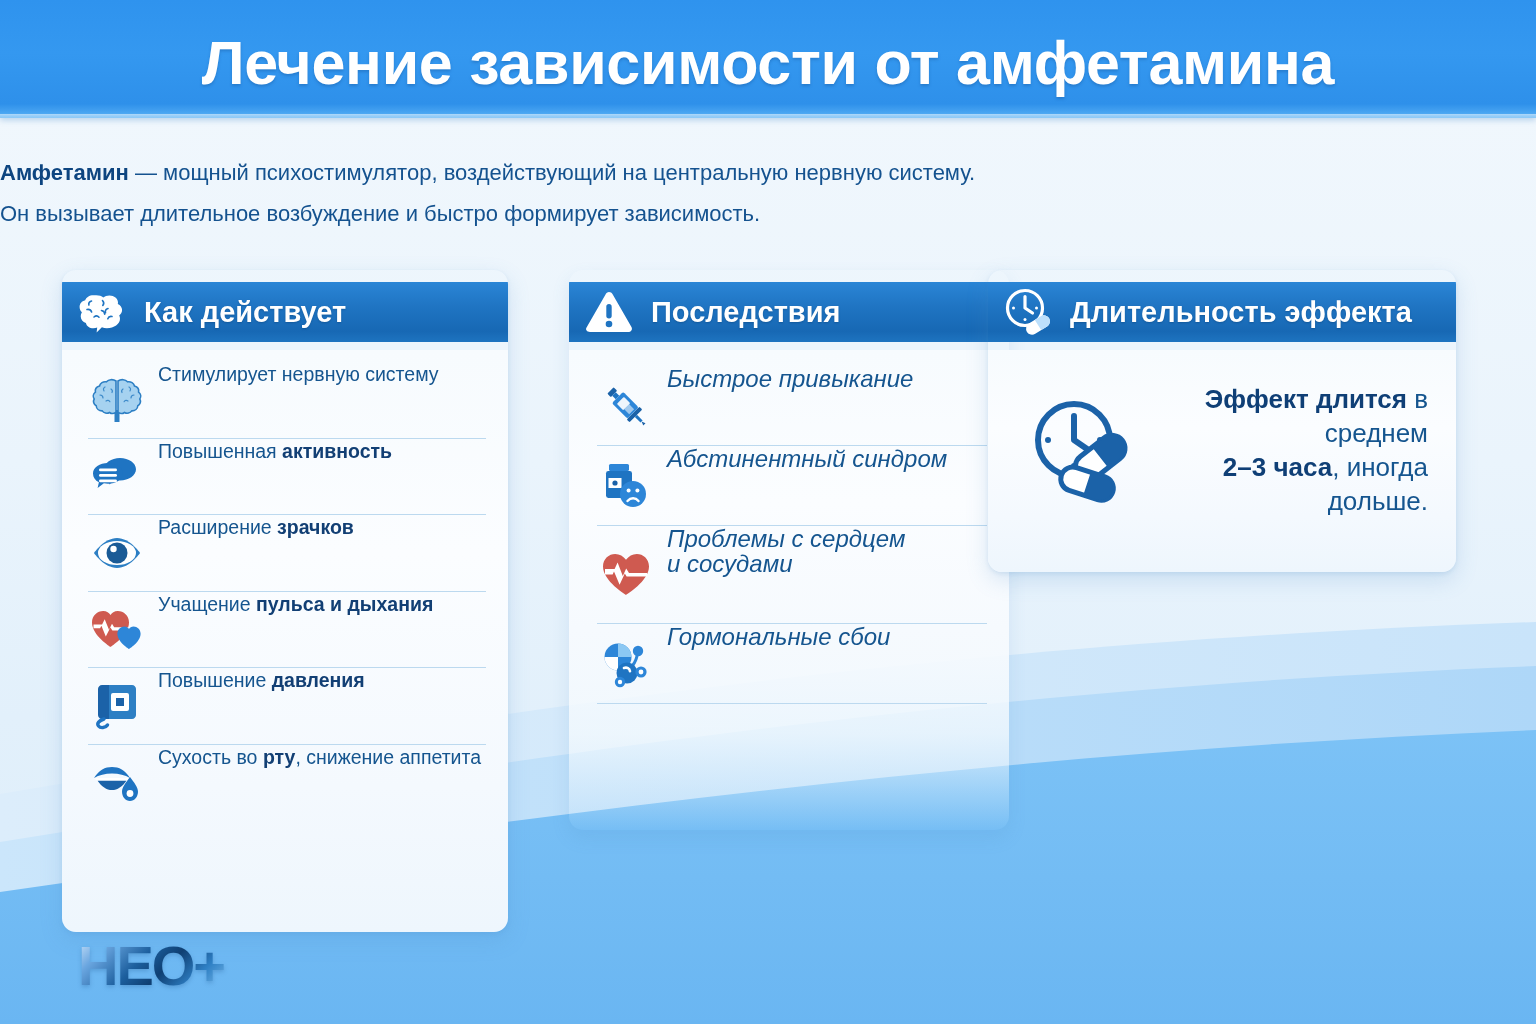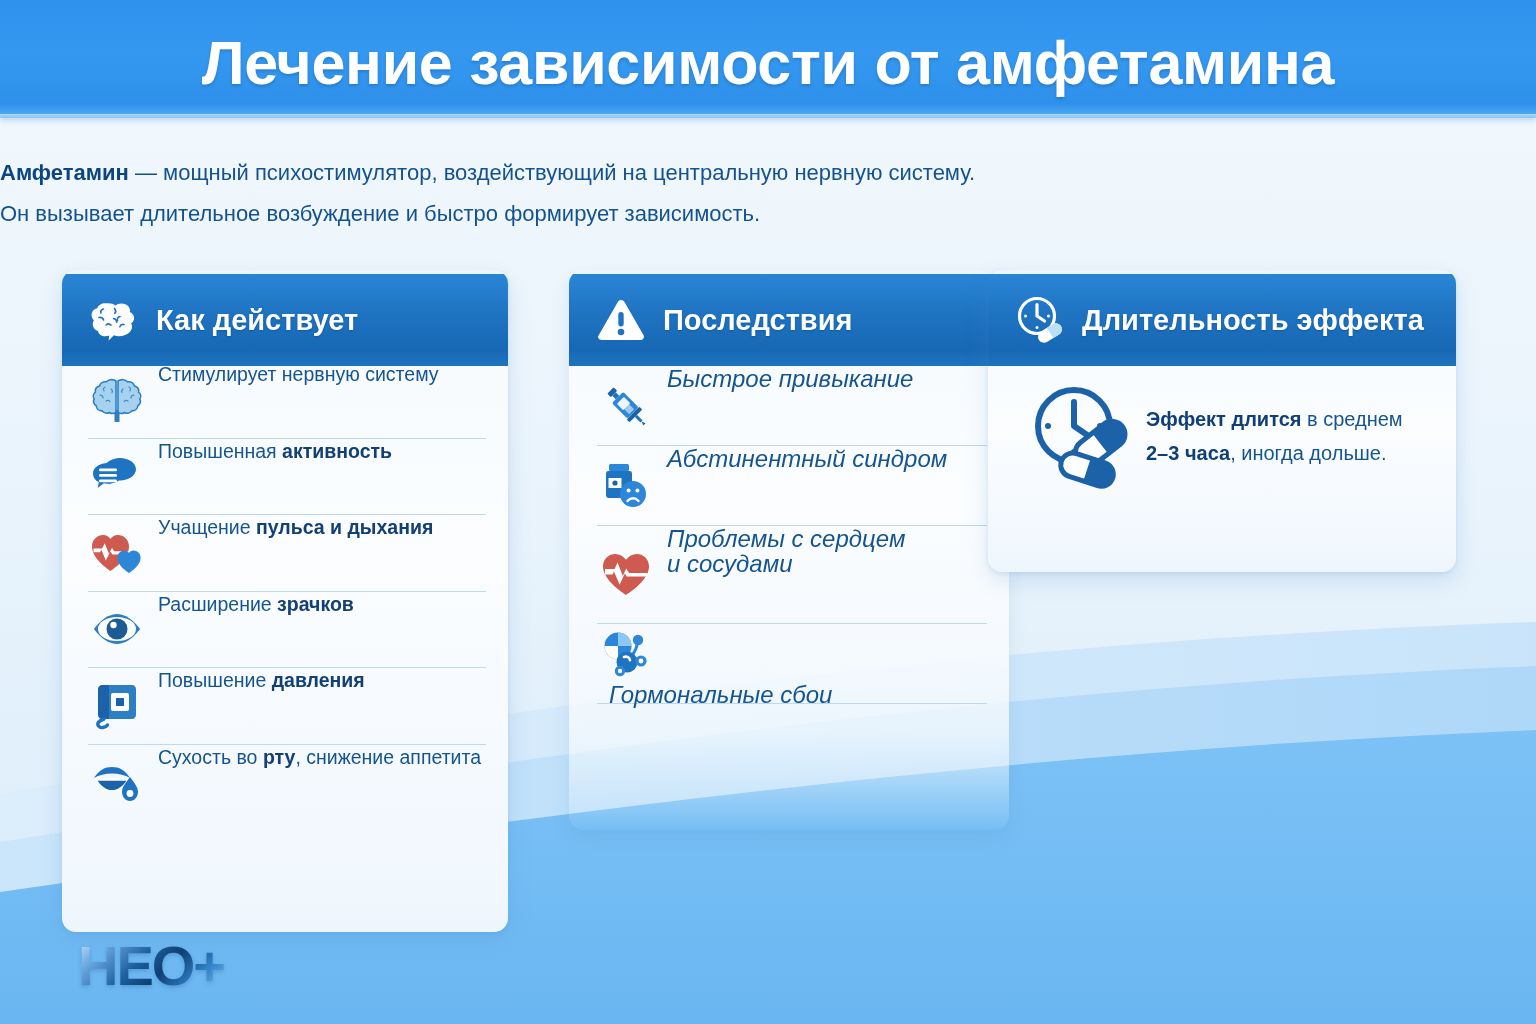--- a/index.html
+++ b/index.html
@@ -87,26 +87,26 @@
     box-shadow: 0 8px 22px rgba(80,140,200,0.20), 0 2px 4px rgba(80,140,200,0.14);
   }
   .card-body {
     position: absolute;
     left: 0; right: 0;
     top: 80px; bottom: 0;
     background: linear-gradient(180deg, #f7fbfe 0%, #fbfdff 35%, #f4f9fe 75%, #eef6fd 100%);
   }
   .card-head {
     position: absolute;
-    left: 0; right: 0; top: 4px;
-    height: 92px;
+    left: 0; right: 0; top: 12px;
+    height: 60px;
     background: linear-gradient(180deg, #2a85d6 0%, #1f74c2 42%, #1768b4 82%, #1e74c0 100%);
     display: flex;
     align-items: center;
-    padding-left: 26px;
+    padding-left: 14px;
     box-sizing: border-box;
   }
   .card-head .headicon {
     width: 52px;
     height: 52px;
     flex: 0 0 52px;
     display: flex;
     align-items: center;
     justify-content: center;
   }
@@ -160,43 +160,44 @@
     white-space: pre-line;
   }
   .row .txt b { font-weight: bold; color: #123f74; }
 
   #card-how .row   { height: 76.5px; }
   #card-how .rows  { left: 26px; right: 22px; top: 92px; }
 
   #card-effects .rows { left: 28px; right: 22px; top: 96px; }
   #card-effects .row  { height: 80px; }
   #card-effects .row.tall { height: 98px; }
-  #card-effects .row:last-child { border-bottom: 1px solid #bcd9ef; flex-direction: column; }
+  #card-effects .row:last-child { border-bottom: 1px solid #bcd9ef; }
   #card-effects .row .txt { font-size: 24px; font-style: italic; }
 
   
   .duration-content {
     position: absolute;
     left: 36px;
     right: 28px;
     top: 112px;
     display: flex;
     align-items: center;
   }
   .duration-content .ico {
     flex: 0 0 116px;
     display: flex;
     align-items: center;
     justify-content: center;
   }
   .duration-content .txt {
-    margin-left: 6px;
+    margin-left: 12px;
     color: #15558f;
-    font-size: 20px;
+    font-size: 26px;
     line-height: 34px;
+    text-align: right;
   }
   .duration-content .txt b { font-weight: bold; color: #0f3f76; }
 
   
   .logo {
     position: absolute;
     left: 78px;
     top: 938px;
     font-size: 56px;
     font-weight: bold;
@@ -298,39 +299,39 @@
               <rect x="7" y="20" width="18" height="2.8" rx="1.4"></rect>
               <rect x="7" y="25.5" width="18" height="2.8" rx="1.4"></rect>
             </g>
           </svg>
         </span>
         <span class="txt"><span>Повышенная </span><b>активность</b></span>
       </div>
 
       <div class="row">
         <span class="ico">
-          <svg width="54" height="44" viewBox="0 0 54 44">
-            <path fill="#cf5a50" d="M20.5 40C20.5 40 2 28.6 2 15.6 2 8.6 7.4 4 13.2 4c3.5 0 6 1.8 7.3 3.9C21.8 5.8 24.3 4 27.8 4 33.6 4 39 8.6 39 15.6 39 28.6 20.5 40 20.5 40z"></path>
-            <path fill="#ffffff" d="M3.5 17.5h8.6l2.6-5.3 4.3 10.6 3-6 2.2 3.4h13.6v3.2H22.4l-2-3-4.6 9.1-4.4-10.8-1.3 2.6H3.5z"></path>
-            <path fill="#2d86d8" d="M39 42c0 0-11.6-7.1-11.6-15.3 0-4.4 3.4-7.3 7-7.3 2.2 0 3.8 1.2 4.6 2.5.8-1.3 2.4-2.5 4.6-2.5 3.6 0 7 2.9 7 7.3C50.6 34.9 39 42 39 42z"></path>
-          </svg>
-        </span>
-        <span class="txt"><span>Учащение </span><b>пульса и дыхания</b></span>
-      </div>
-
-      <div class="row">
-        <span class="ico">
           <svg width="52" height="34" viewBox="0 0 52 34">
             <path fill="#2d7fc4" d="M26 2C13 2 3 17 3 17s10 15 23 15 23-15 23-15S39 2 26 2z"></path>
             <ellipse cx="26" cy="17" rx="19" ry="12" fill="#ffffff"></ellipse>
             <circle cx="26" cy="17" r="10.5" fill="#1b5b96"></circle>
             <circle cx="22.5" cy="13" r="3.2" fill="#ffffff"></circle>
           </svg>
         </span>
         <span class="txt"><span>Расширение </span><b>зрачков</b></span>
+      </div>
+
+      <div class="row">
+        <span class="ico">
+          <svg width="54" height="44" viewBox="0 0 54 44">
+            <path fill="#cf5a50" d="M20.5 40C20.5 40 2 28.6 2 15.6 2 8.6 7.4 4 13.2 4c3.5 0 6 1.8 7.3 3.9C21.8 5.8 24.3 4 27.8 4 33.6 4 39 8.6 39 15.6 39 28.6 20.5 40 20.5 40z"></path>
+            <path fill="#ffffff" d="M3.5 17.5h8.6l2.6-5.3 4.3 10.6 3-6 2.2 3.4h13.6v3.2H22.4l-2-3-4.6 9.1-4.4-10.8-1.3 2.6H3.5z"></path>
+            <path fill="#2d86d8" d="M39 42c0 0-11.6-7.1-11.6-15.3 0-4.4 3.4-7.3 7-7.3 2.2 0 3.8 1.2 4.6 2.5.8-1.3 2.4-2.5 4.6-2.5 3.6 0 7 2.9 7 7.3C50.6 34.9 39 42 39 42z"></path>
+          </svg>
+        </span>
+        <span class="txt"><span>Учащение </span><b>пульса и дыхания</b></span>
       </div>
 
       <div class="row">
         <span class="ico">
           <svg width="46" height="48" viewBox="0 0 46 48">
             <path fill="#2d7fc4" d="M14 3h24c2.2 0 4 1.8 4 4v26c0 2.2-1.8 4-4 4H14V3z"></path>
             <path fill="#1b62a8" d="M8 3h7v34H8c-2.2 0-4-1.8-4-4V7c0-2.2 1.8-4 4-4z"></path>
             <rect x="17" y="11" width="18" height="18" rx="2" fill="#ffffff"></rect>
             <rect x="22" y="16" width="8" height="8" fill="#1b62a8"></rect>
             <path fill="none" stroke="#1f74c2" stroke-width="3.4" stroke-linecap="round" d="M10 37c-5 1.5-7.5 4.5-5.5 7 2 2.5 7 2 9-1"></path>

